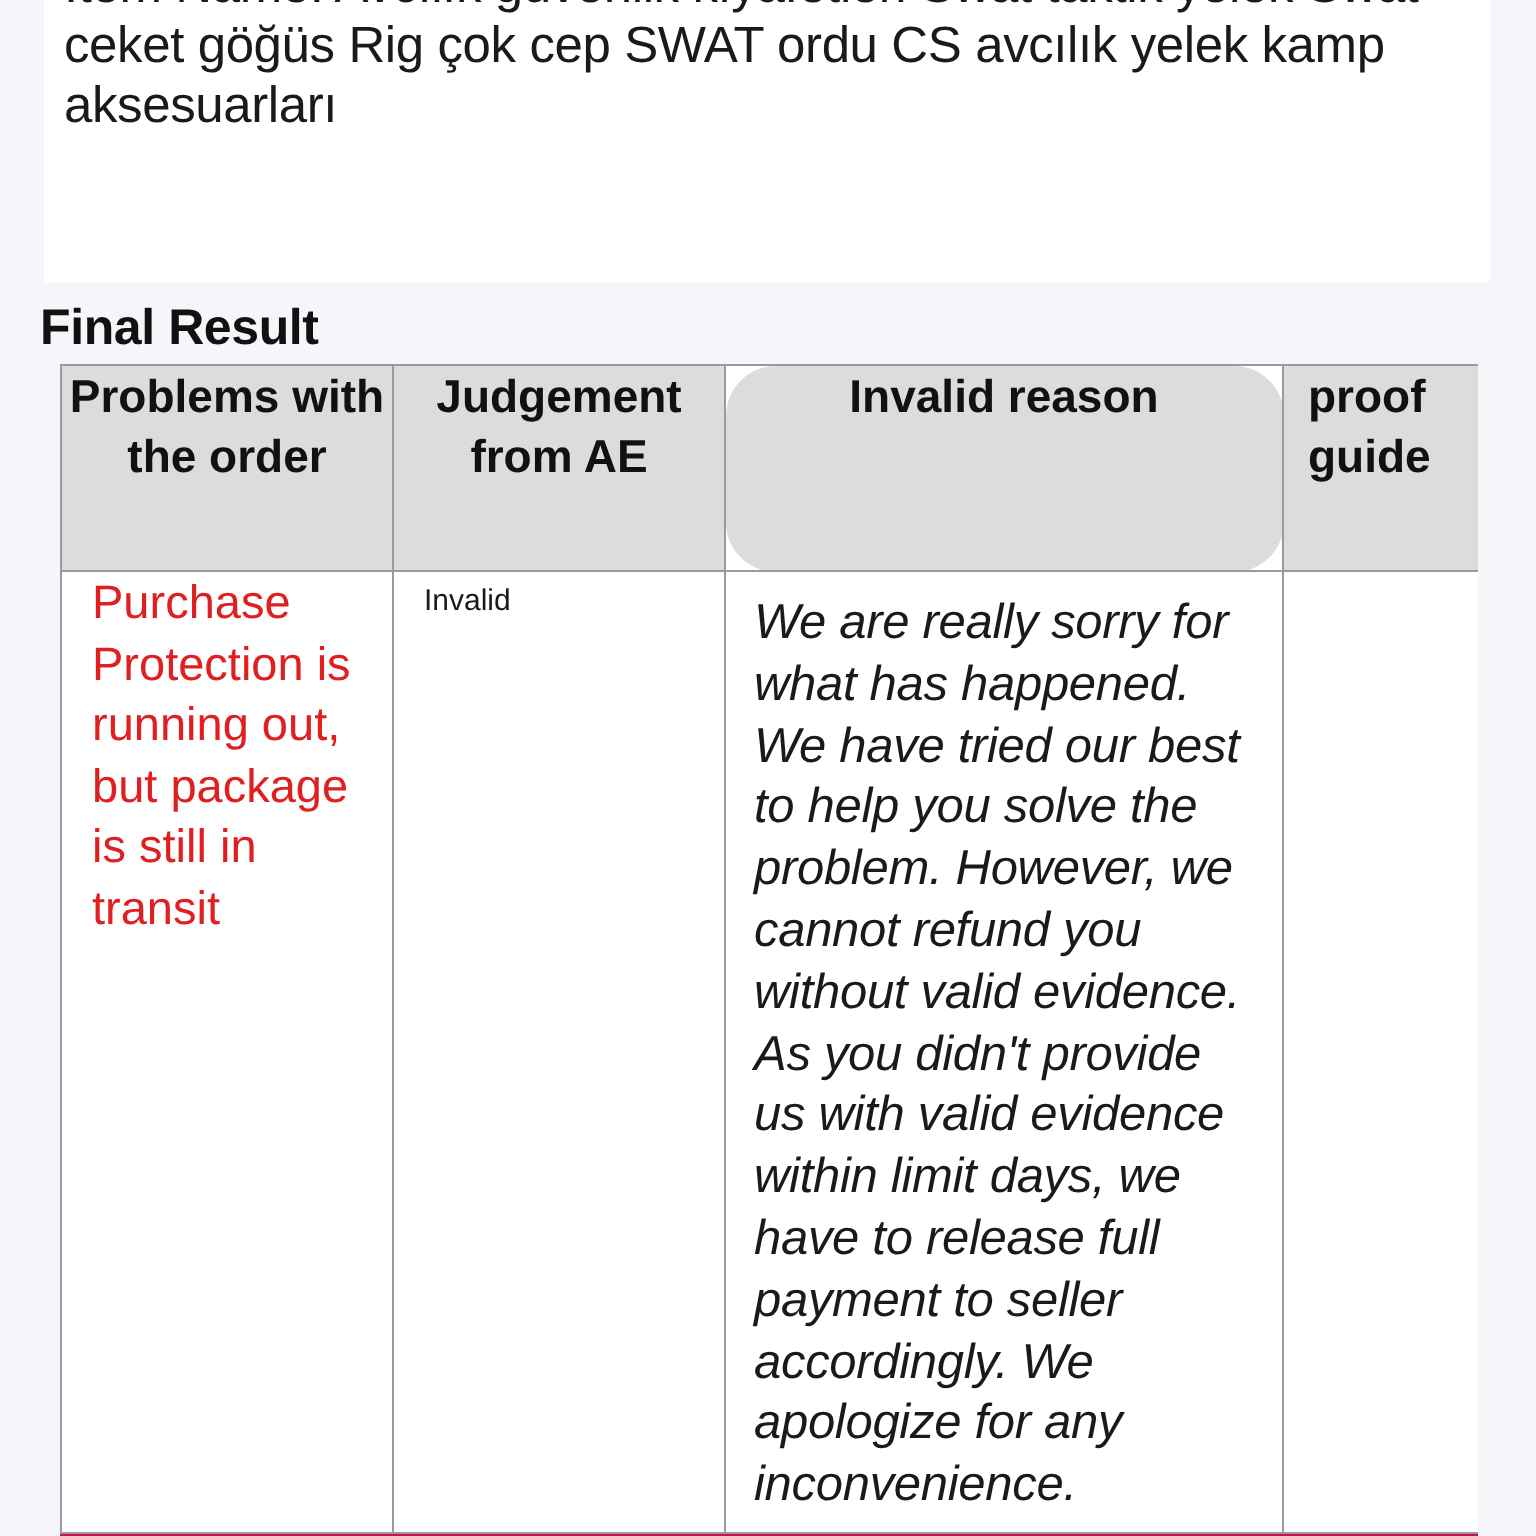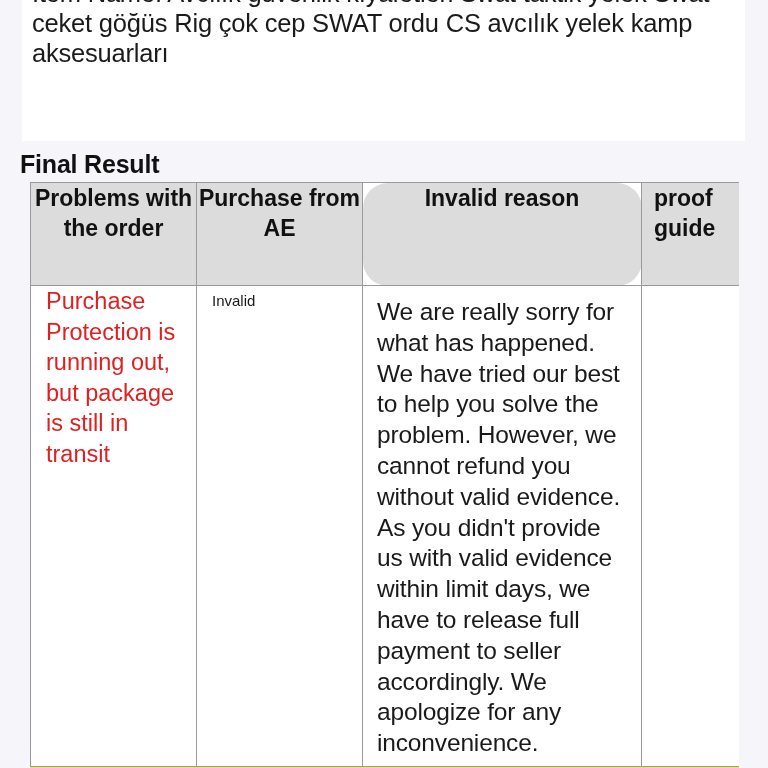--- a/index.html
+++ b/index.html
@@ -66,21 +66,21 @@
   }
 
   
   .table-wrap {
     position: absolute;
     left: 30px;
     top: 182px;
     width: 709px;
     height: 586px;
     overflow: hidden;
-    background: #fde047;
+    background: #be185d;
   }
   table.result {
     border-collapse: collapse;
     table-layout: fixed;
     width: 709px;
     background: #ffffff;
   }
   table.result td, table.result th {
     border: 1px solid #9a9a9a;
     padding: 0;
@@ -155,34 +155,34 @@
     <table class="result">
       <colgroup>
         <col style="width:166px">
         <col style="width:166px">
         <col style="width:279px">
         <col style="width:98px">
       </colgroup>
       <thead>
         <tr>
           <th class="hcell" style="background: rgb(220, 220, 220); border-color: rgb(154, 154, 154);">Problems with the order</th>
-          <th class="hcell" style="background: rgb(220, 220, 220); border-color: rgb(154, 154, 154);">Purchase from AE</th>
+          <th class="hcell" style="background: rgb(220, 220, 220); border-color: rgb(154, 154, 154);">Judgement from AE</th>
           <th class="hcell" style="background: rgb(220, 220, 220); border-color: rgb(154, 154, 154); border-radius: 25px;">Invalid reason</th>
           <th class="hcell left-al" style="background: rgb(220, 220, 220); border-color: rgb(154, 154, 154); margin-top: 36px;">proof guide</th>
         </tr>
       </thead>
       <tbody>
         <tr>
           <td class="body" style="border-color: rgb(154, 154, 154);">
             <div class="red-text" style="color: rgb(224, 32, 32);">Purchase Protection is running out, but package is still in transit</div>
           </td>
           <td class="body" style="border-color: rgb(154, 154, 154);">
             <div class="plain-text">Invalid</div>
           </td>
-          <td class="body reason" style="border-color: rgb(154, 154, 154);">
+          <td class="body reason" style="border-color: rgb(154, 154, 154); font-style: italic;">
             <div class="reason-text">We are really sorry for what has happened. We have tried our best to help you solve the problem. However, we cannot refund you without valid evidence. As you didn't provide us with valid evidence within limit days, we have to release full payment to seller accordingly. We apologize for any inconvenience.</div>
           </td>
           <td class="body" style="border-color: rgb(154, 154, 154);">
             <div class="plain-text"></div>
           </td>
         </tr>
       </tbody>
     </table>
   </div>
 

